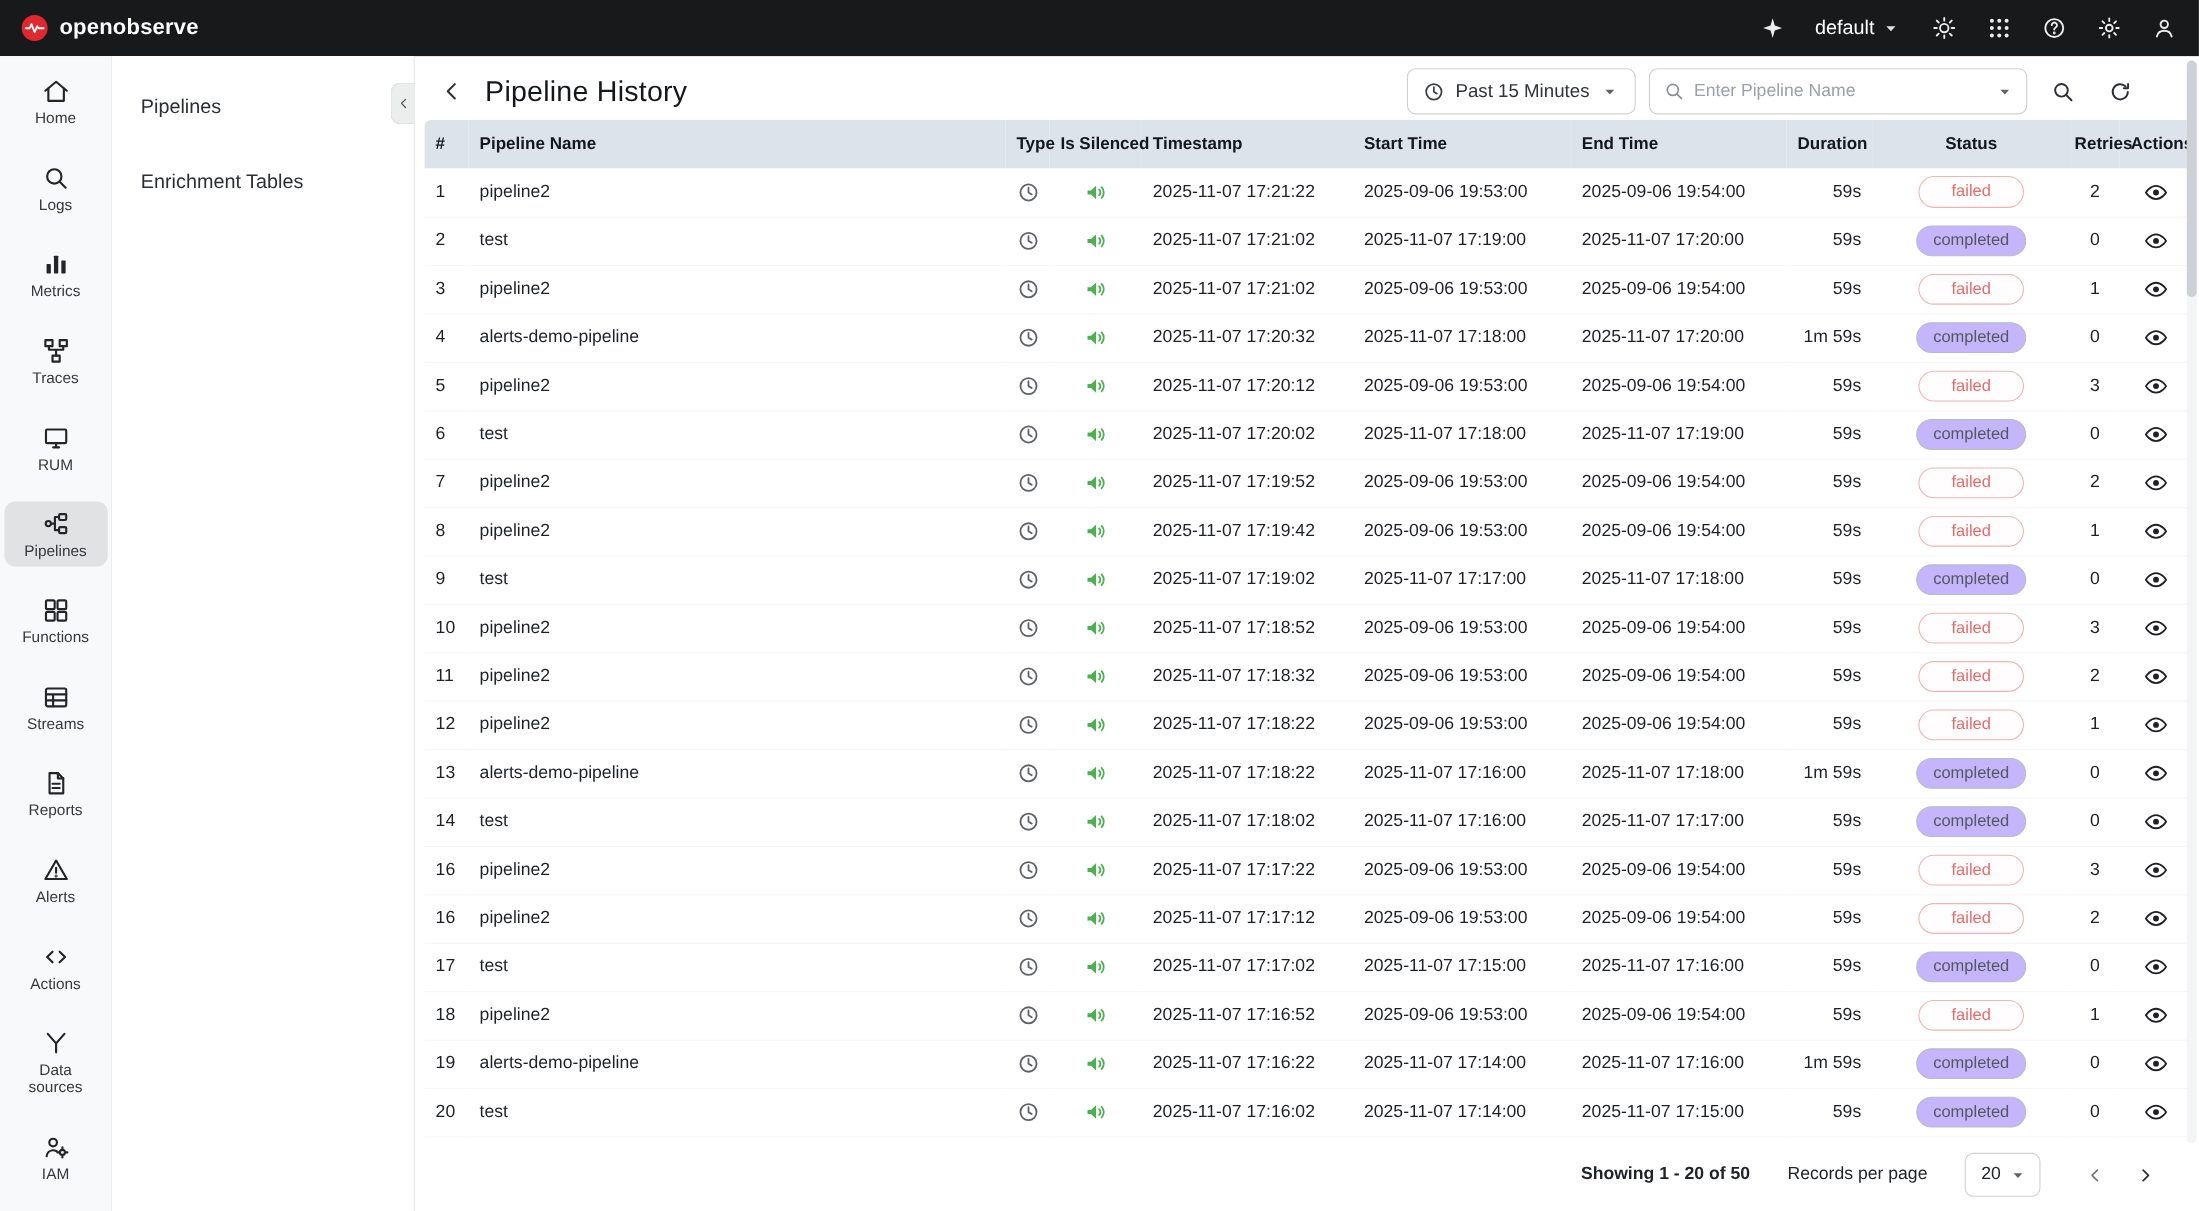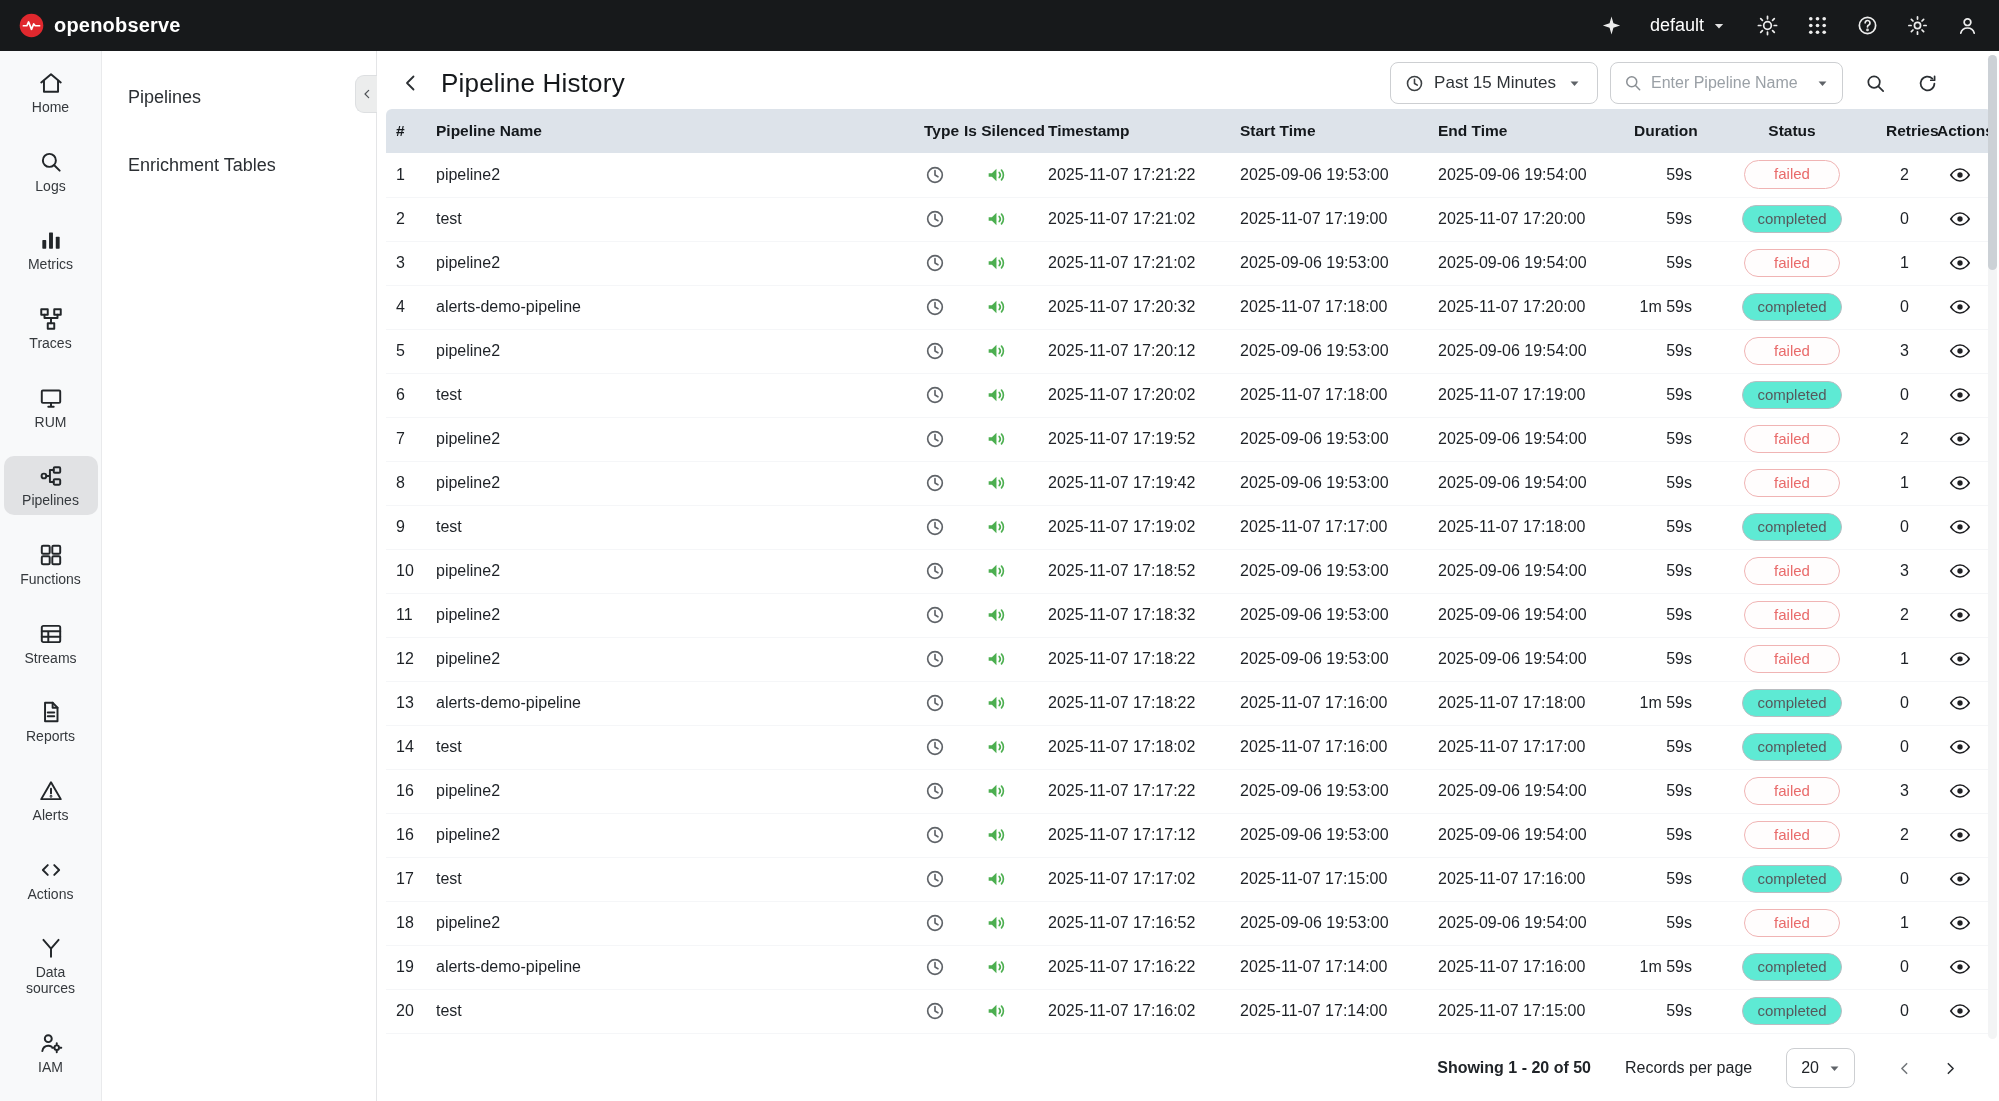--- a/index.html
+++ b/index.html
@@ -39,21 +39,21 @@
   
   .main { flex: 1; display: flex; flex-direction: column; position: relative; min-width: 0; }
   .page-header { height: 58px; display: flex; align-items: center; gap: 12px; padding: 6px 52px 0 16px; }
   .back-btn { width: 36px; height: 36px; display: flex; align-items: center; justify-content: center; border-radius: 50%; color: #2b2f33; }
   .back-btn .icon { width: 24px; height: 24px; }
   .page-title { font-size: 26px; font-weight: 500; color: #15181b; letter-spacing: .2px; }
   .spacer { flex: 1; }
   .time-range { display: flex; align-items: center; gap: 9px; border: 1px solid #cdcfd2; border-radius: 8px; height: 42px; padding: 0 13px; font-size: 17px; color: #2f3337; }
   .time-range .tr-clock { width: 21px; height: 21px; color: #3c4043; }
   .caret { width: 19px; height: 19px; color: #5f6368; }
-  .search-box { display: flex; align-items: center; gap: 8px; border: 1px solid #cdcfd2; border-radius: 8px; height: 42px; width: 233px; padding: 0 10px 0 12px; }
+  .search-box { display: flex; align-items: center; gap: 8px; border: 1px solid #cdcfd2; border-radius: 8px; height: 42px; width: 344px; padding: 0 10px 0 12px; }
   .search-box .sb-glass { width: 20px; height: 20px; color: #8a8f94; }
   .search-box input { flex: 1; min-width: 0; border: none; outline: none; font-size: 16px; color: #2f3337; background: transparent; }
   .search-box input::placeholder { color: #9aa0a6; }
   .icon-btn { width: 40px; height: 40px; display: flex; align-items: center; justify-content: center; color: #2b2f33; }
   .icon-btn .icon { width: 23px; height: 23px; }
 
   
   .table-wrap { padding: 0 9px; }
   table { width: 100%; border-collapse: collapse; table-layout: fixed; }
   thead th { background: #dde3ea; font-size: 15.5px; font-weight: 700; color: #14181c; height: 44px; text-align: left; padding: 0 10px; white-space: nowrap; overflow: visible; }
@@ -71,21 +71,21 @@
   .col-status { width: 180px; text-align: center; margin-top: 32px; }
   .col-retries { width: 45px; text-align: center; padding: 0 4px; }
   .col-actions { width: 65px; text-align: center; }
   .cell-icon { width: 22px; height: 22px; vertical-align: middle; }
   .cell-icon.clock { color: #5f6368; }
   .cell-icon.speaker { color: #4caf50; }
   .eye-btn { width: 32px; height: 32px; display: inline-flex; align-items: center; justify-content: center; vertical-align: middle; }
   .eye-btn .icon { width: 22px; height: 22px; color: #202124; }
   .badge { display: inline-block; min-width: 96px; padding: 4px 14px; border-radius: 16px; font-size: 15px; line-height: 1.25; text-align: center; }
   .badge.failed { color: #e96a6a; border: 1px solid #f0b4b4; background: #fffdfd; }
-  .badge.completed { color: #56595c; border: 1px solid #b9bdc1; background: #5eead4; text-align: center; }
+  .badge.completed { color: #56595c; border: 1px solid #b9bdc1; background: #c4b5fd; text-align: center; }
 
   
   .table-footer { margin-top: auto; height: 56px; display: flex; align-items: center; justify-content: flex-end; gap: 34px; padding: 0 34px 10px 0; }
   .showing { font-size: 16px; font-weight: 700; color: #202428; }
   .rpp-label { font-size: 16px; color: #202428; }
   .rpp-select { display: flex; align-items: center; gap: 6px; border: 1px solid #cdcfd2; border-radius: 8px; height: 40px; padding: 0 10px 0 14px; font-size: 16px; color: #202428; }
   .page-btns { display: flex; align-items: center; gap: 16px; }
   .page-btn { width: 30px; height: 30px; display: flex; align-items: center; justify-content: center; }
   .page-btn .icon { width: 21px; height: 21px; }
   .page-btn.prev { color: #73777b; }

